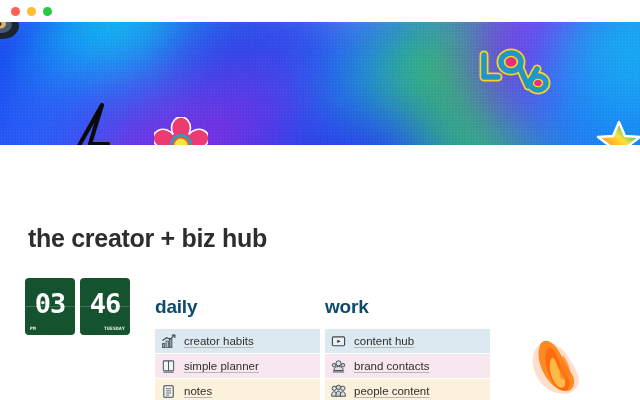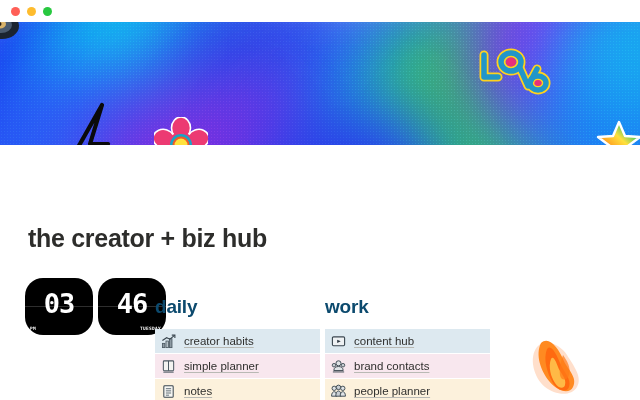--- a/index.html
+++ b/index.html
@@ -46,21 +46,21 @@
 
   
   .content { position:absolute; top:145px; left:0; width:640px; height:255px;
              background:#fff; z-index:20; }
 
   .page-title { position:absolute; left:28px; top:79px; font-size:25px;
                 font-weight:bold; color:#2d2d2b; letter-spacing:-.3px; }
 
   
   .clock { position:absolute; left:25px; top:133px; display:flex; gap:5px; }
-  .card { width:68px; height:57px; background:#000000; border-radius:18px;
+  .card { width:50px; height:57px; background:#14532d; border-radius:4px;
           position:relative; overflow:hidden; }
   .card::after { content:""; position:absolute; left:0; right:0; top:28px;
                  height:1px; background:rgba(255,255,255,.18); }
   .digit { position:absolute; left:0; right:0; top:10px; text-align:center;
            color:#fff; font-size:27px; font-weight:bold;
            font-family:"DejaVu Sans Mono", monospace; letter-spacing:-1px; }
   .meta { position:absolute; bottom:4px; color:#fff; font-size:4.5px;
           font-weight:bold; letter-spacing:.3px;
           font-family:"DejaVu Sans Mono", monospace; }
   .meta.l { left:5px; }
@@ -243,21 +243,21 @@
 
     <div class="row" style="background:#fcf1dc">
       <svg class="ico" viewBox="0 0 16 16">
         <circle cx="3.4" cy="4.6" r="2.3" fill="#dfe3e6" stroke="#3b4750" stroke-width="1"></circle>
         <path d="M0.6 13 C0.6 9.6 2 8.2 3.4 8.2 C4.8 8.2 6.2 9.6 6.2 13 Z" fill="#dfe3e6" stroke="#3b4750" stroke-width="1"></path>
         <circle cx="8" cy="3.6" r="2.4" fill="#c9cfd4" stroke="#3b4750" stroke-width="1"></circle>
         <path d="M5.1 13 C5.1 9.2 6.5 7.4 8 7.4 C9.5 7.4 10.9 9.2 10.9 13 Z" fill="#c9cfd4" stroke="#3b4750" stroke-width="1"></path>
         <circle cx="12.6" cy="4.6" r="2.3" fill="#dfe3e6" stroke="#3b4750" stroke-width="1"></circle>
         <path d="M9.8 13 C9.8 9.6 11.2 8.2 12.6 8.2 C14 8.2 15.4 9.6 15.4 13 Z" fill="#dfe3e6" stroke="#3b4750" stroke-width="1"></path>
       </svg>
-      <span class="lbl">people planner</span>
+      <span class="lbl">people content</span>
     </div>
 
   </div>
 
   <svg class="flame" viewBox="0 0 95 80">
     <g opacity=".32" fill="#ff9d5c">
       <path d="M22 22 C14 32 18 52 30 62 C40 70 56 72 62 62 C68 52 58 40 52 30 C46 20 30 12 22 22 Z"></path>
     </g>
     <g fill="#ff8a21">
       <path d="M26 18 C20 30 26 46 34 56 C42 66 54 70 58 62 C63 52 52 44 48 34 C44 24 34 10 26 18 Z"></path>

